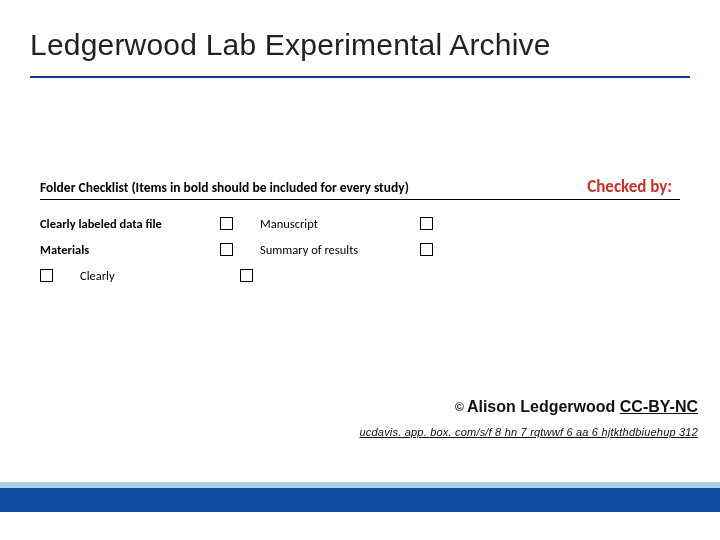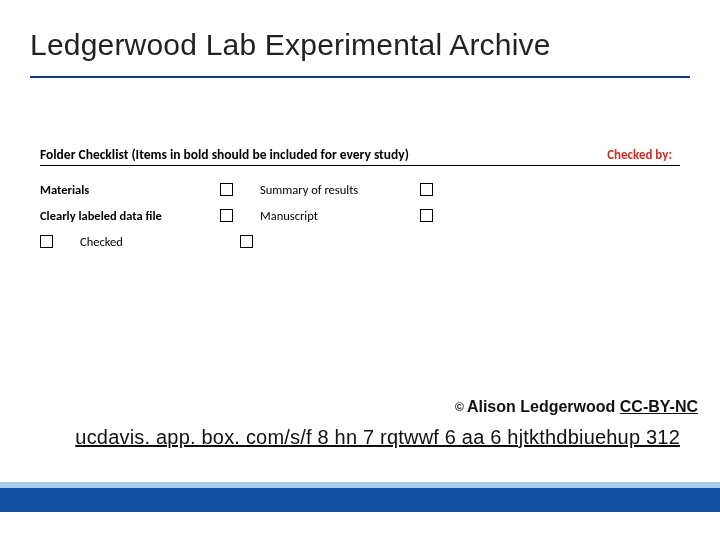--- a/index.html
+++ b/index.html
@@ -1,79 +1,79 @@
 <!DOCTYPE html>
 <html><head>
 <meta charset="utf-8">
 <style>
   * { box-sizing: border-box; margin: 0; padding: 0; }
   html, body { width: 720px; height: 540px; font-family: Arial, Helvetica, sans-serif; background: #fff; overflow: hidden; }
   .slide { position: relative; width: 720px; height: 540px; background: #fff; }
   .title { position: absolute; top: 28px; left: 30px; font-size: 30px; color: #222; font-weight: 400; letter-spacing: 0.2px; }
   .title-underline { position: absolute; top: 76px; left: 30px; width: 660px; height: 2px; background: #0a3a7a; }
   .checklist-box { position: absolute; top: 146px; left: 40px; width: 640px; }
-  .checklist-header { display: flex; align-items: baseline; border-bottom: 1px solid #000; padding-bottom: 2px; }
+  .checklist-header { display: flex; align-items: baseline; border-bottom: 1px solid #000; padding-bottom: 2px; margin-top: 30px; }
   .checklist-header .h-left { font-family: "Segoe UI", Calibri, Arial, sans-serif; font-size: 13.5px; font-weight: 700; color: #000; }
-  .checklist-header .h-right { margin-left: auto; font-family: "Segoe UI", Calibri, Arial, sans-serif; font-size: 13px; font-weight: 700; color: #c73228; padding-right: 8px; }
+  .checklist-header .h-right { margin-left: auto; font-family: "Segoe UI", Calibri, Arial, sans-serif; font-size: 17px; font-weight: 700; color: #c73228; padding-right: 8px; }
   .checklist-rows { margin-top: 10px; }
   .row { display: flex; align-items: center; height: 26px; font-family: "Segoe UI", Calibri, Arial, sans-serif; font-size: 12.5px; color: #000; }
   .cell-a { width: 180px; }
   .cell-box1 { width: 40px; display:flex; justify-content:flex-start; }
   .cell-b { width: 160px; }
   .cell-box2 { width: 40px; display:flex; justify-content:flex-start; }
   .bold { font-weight: 700; }
   .chk { width: 13px; height: 13px; border: 1px solid #000; display: inline-block; }
   .credit { position: absolute; right: 22px; top: 398px; text-align: right; font-size: 16px; color: #111; font-weight: bold; }
   .credit .copy { font-size: 12px; vertical-align: 1px; margin-right: 3px; }
   .credit .license { text-decoration: underline; color: #111; }
-  .url { position: absolute; right: 40px; top: 426px; font-size: 20px; text-decoration: underline; color: #111; letter-spacing: 0.2px; }
+  .url { position: absolute; right: 22px; top: 426px; font-size: 11px; text-decoration: underline; color: #111; letter-spacing: 0.2px; font-style: italic; }
   .footer-bars { position: absolute; left: 0; bottom: 0; width: 720px; }
   .bar1 { height: 6px; background: #a7cfe9; }
   .bar2 { height: 24px; background: #0f4ea0; }
   .bar3 { height: 28px; background: #ffffff; }
 </style>
 </head>
 <body>
 
 <div class="slide">
 
   <div class="title">Ledgerwood Lab Experimental Archive</div>
   <div class="title-underline"></div>
 
   <div class="checklist-box">
     <div class="checklist-header">
       <span class="h-left">Folder Checklist (Items in bold should be included for every study)</span>
       <span class="h-right">Checked by:</span>
     </div>
     <div class="checklist-rows">
       <div class="row">
+        <span class="cell-a bold">Clearly labeled data file</span>
+        <span class="cell-box1">
+            <span class="chk"></span>
+          </span>
+        <span class="cell-b">Manuscript</span>
+        <span class="cell-box2">
+            <span class="chk"></span>
+          </span>
+      </div>
+      <div class="row">
         <span class="cell-a bold">Materials</span>
         <span class="cell-box1">
             <span class="chk"></span>
           </span>
         <span class="cell-b">Summary of results</span>
         <span class="cell-box2">
             <span class="chk"></span>
           </span>
       </div>
       <div class="row">
-        <span class="cell-a bold">Clearly labeled data file</span>
         <span class="cell-box1">
             <span class="chk"></span>
           </span>
-        <span class="cell-b">Manuscript</span>
-        <span class="cell-box2">
-            <span class="chk"></span>
-          </span>
-      </div>
-      <div class="row">
-        <span class="cell-box1">
-            <span class="chk"></span>
-          </span>
-        <span class="cell-b">Checked</span>
+        <span class="cell-b">Clearly</span>
         <span class="cell-box2">
             <span class="chk"></span>
           </span>
       </div>
     </div>
   </div>
 
   <div class="credit">
     <span class="copy">©</span><span>Alison Ledgerwood</span>
     <span> </span><span class="license">CC-BY-NC</span>

